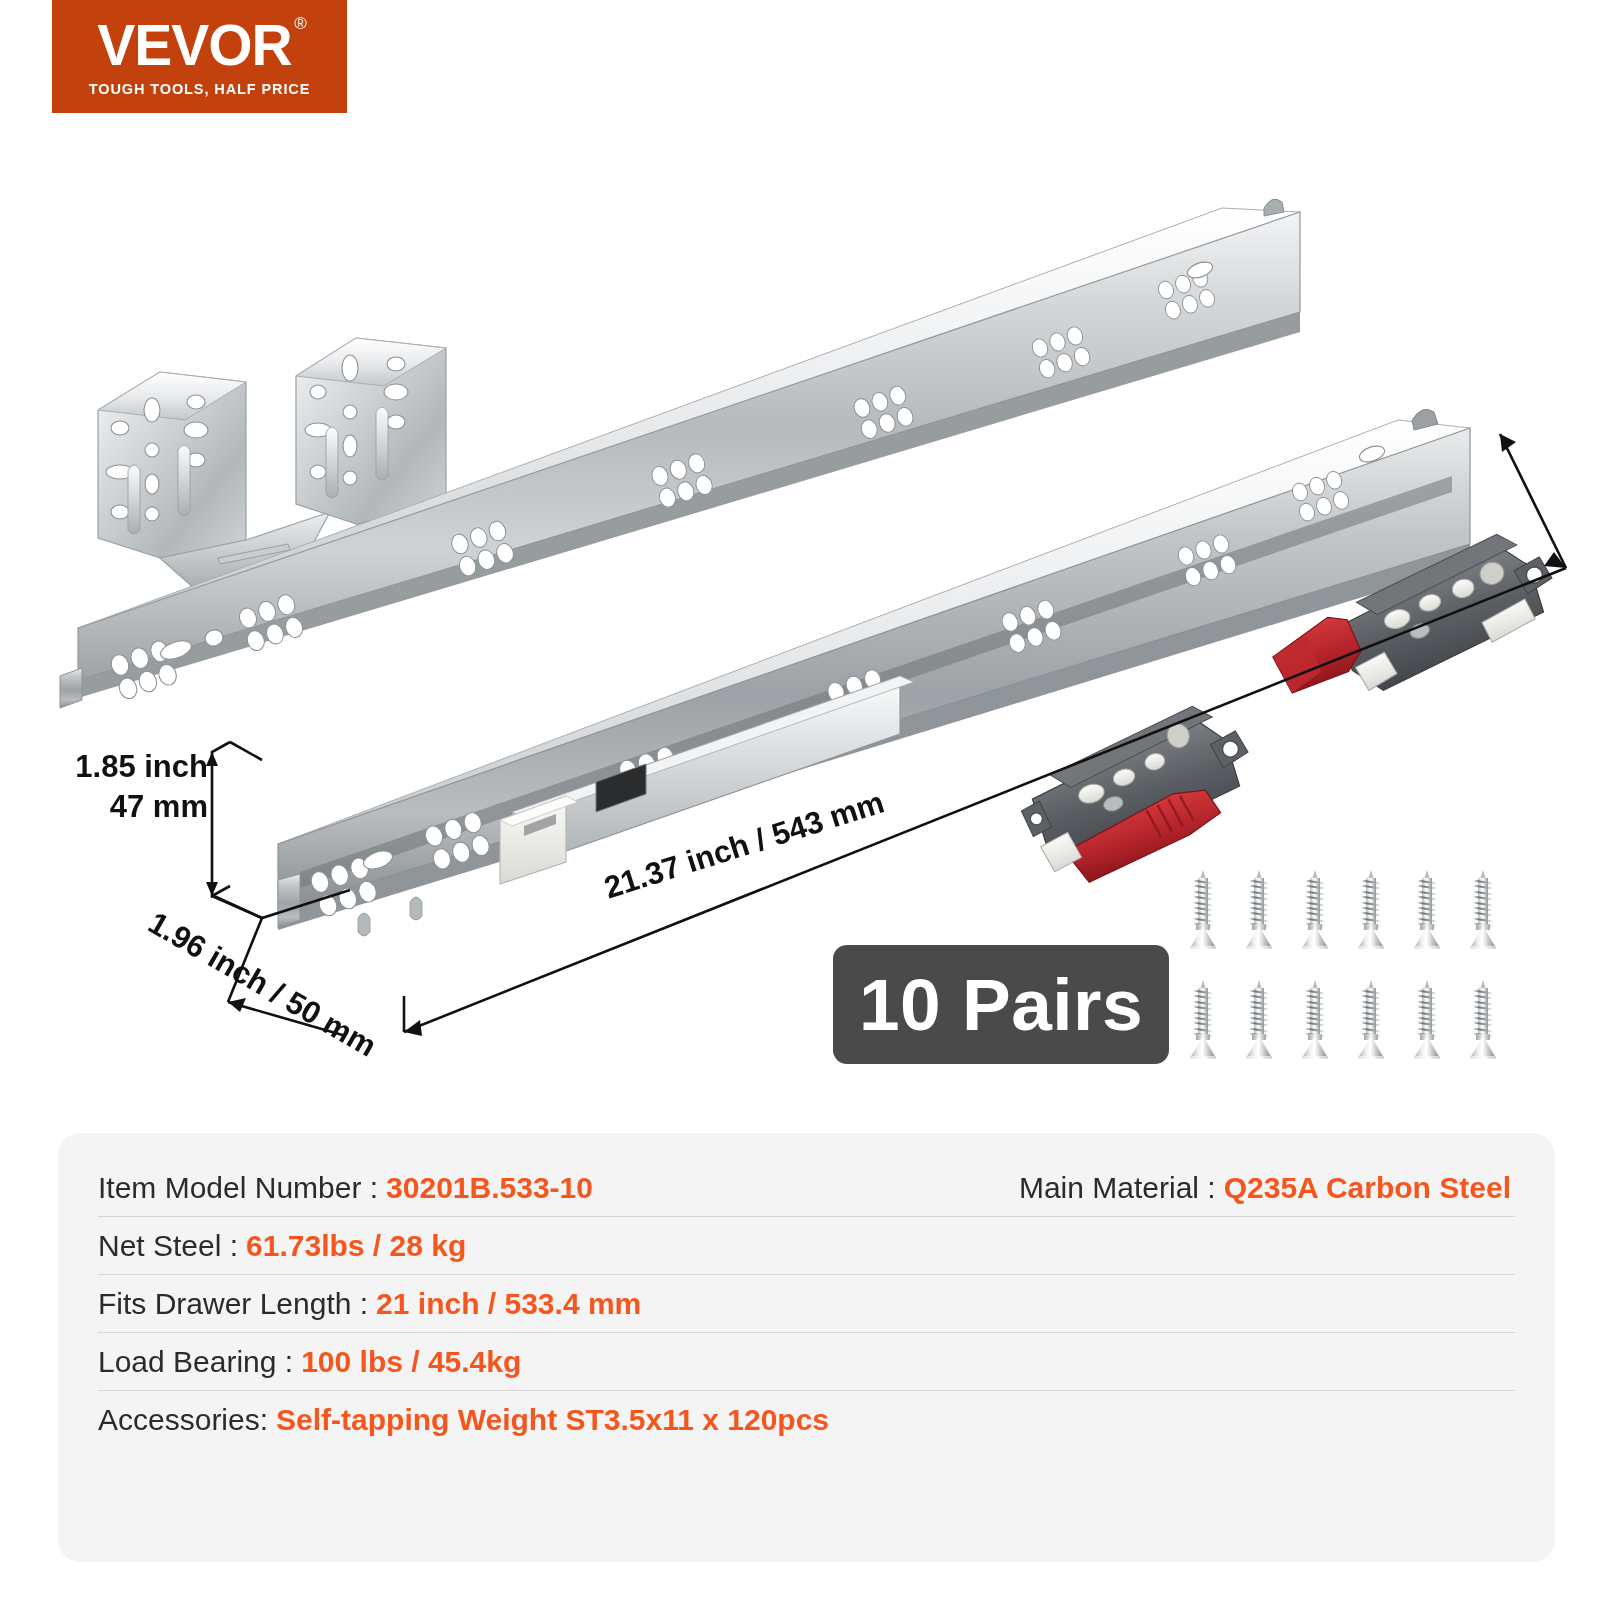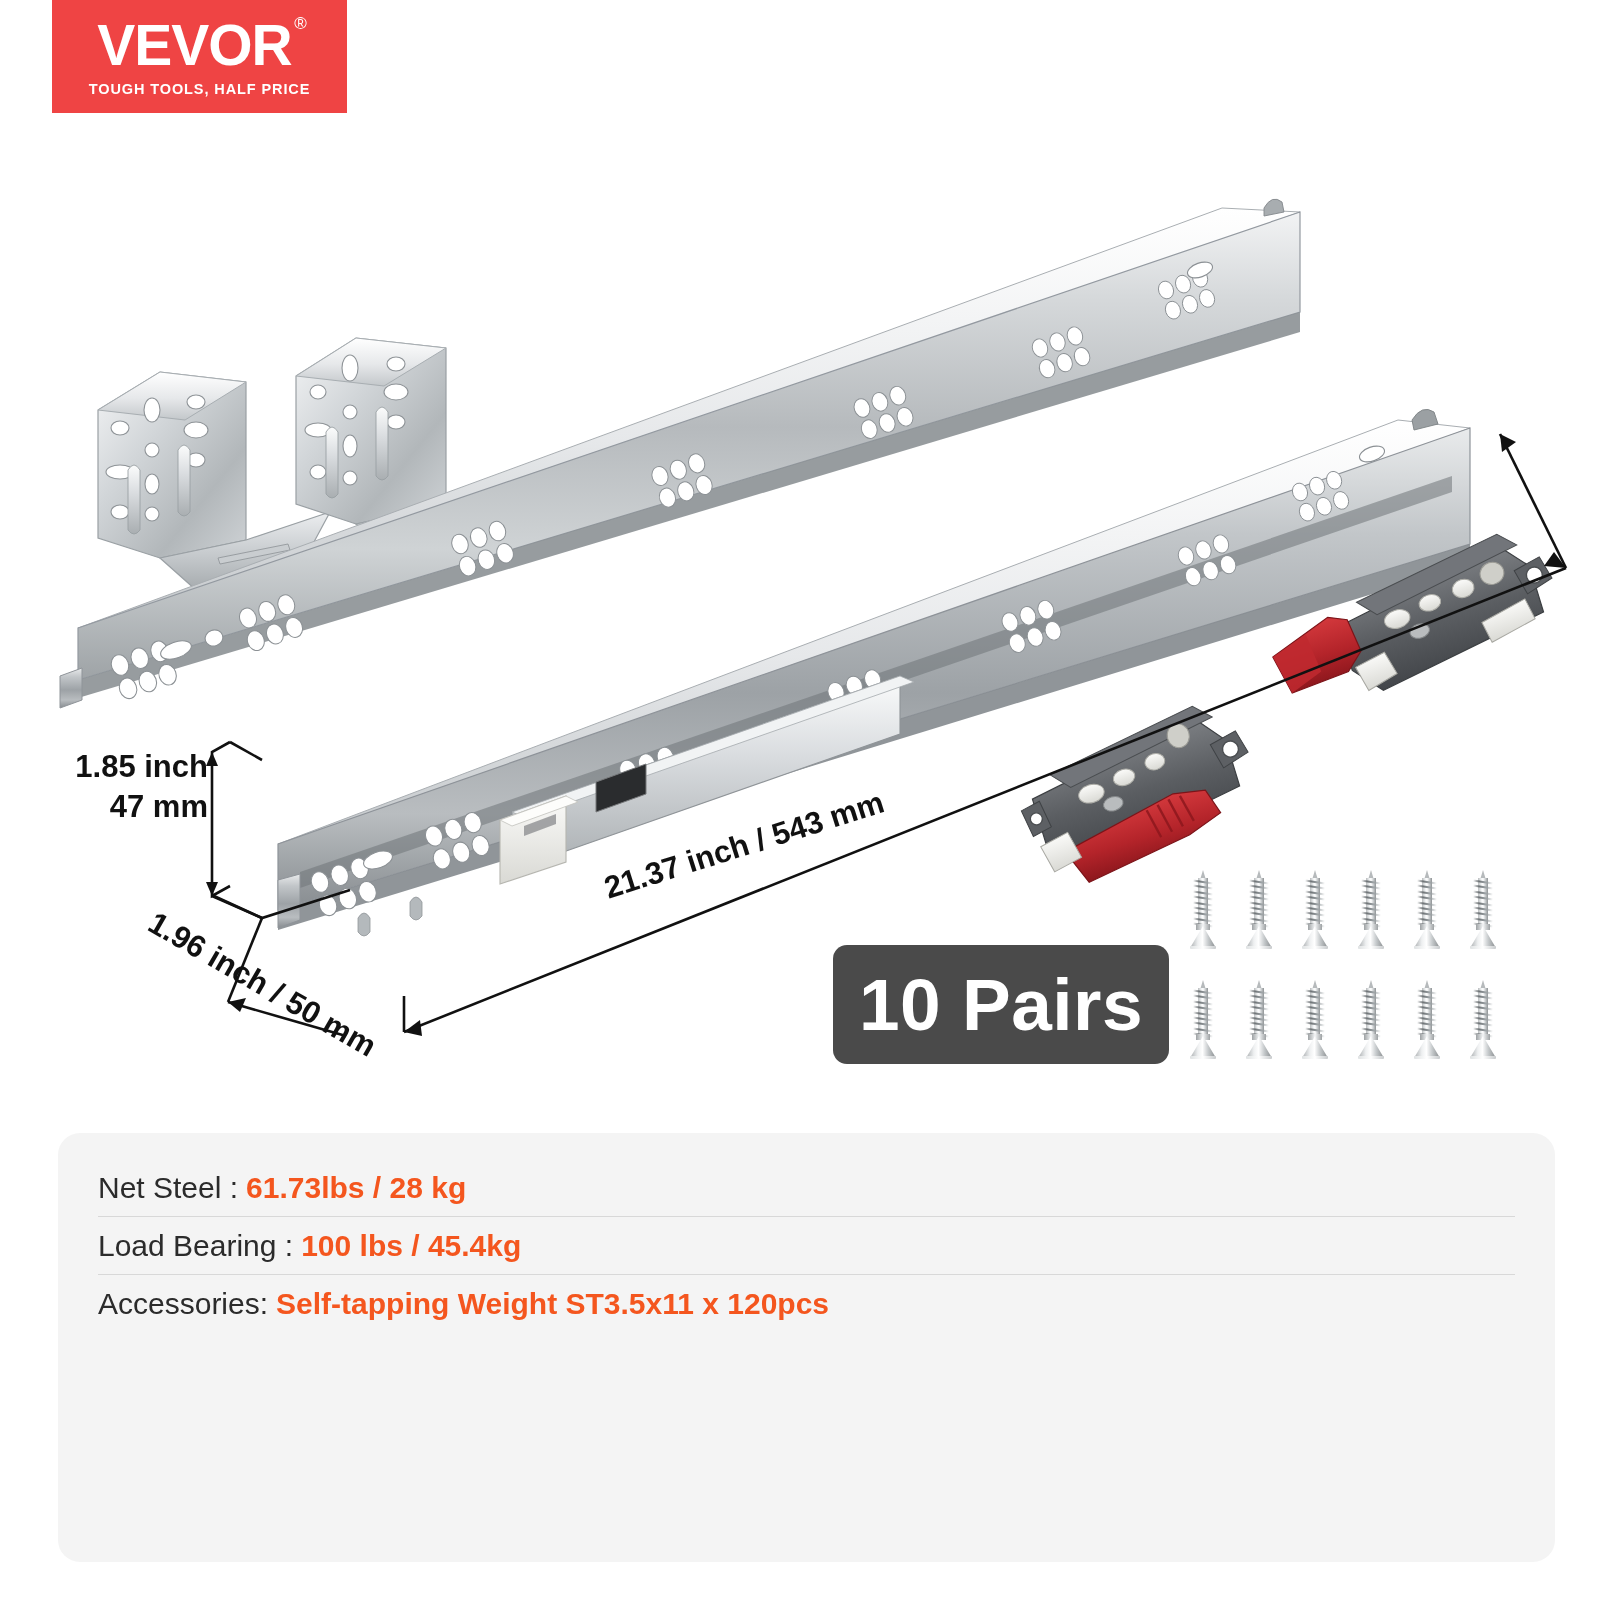--- a/index.html
+++ b/index.html
@@ -16,21 +16,21 @@
     -webkit-font-smoothing: antialiased;
   }
 
   
   #brand-logo {
     position: absolute;
     left: 52px;
     top: 0px;
     width: 295px;
     height: 113px;
-    background: #ef4444;
+    background: #c2410c;
     display: flex;
     flex-direction: column;
     align-items: center;
     justify-content: center;
   }
   #brand-wordmark {
     color: #ffffff;
     font-size: 57px;
     font-weight: bold;
     letter-spacing: -1px;
@@ -714,29 +714,45 @@
       <div class="thread" style="top:48.800000000000004px"></div>
       <div class="thread" style="top:54.2px"></div>
       <div class="head-top"></div>
       <div class="head"></div>
       <div class="head-rim"></div>
     </div>
   </div>
 
 <div id="spec-panel">
 
+  <div class="spec-row">
+    <div class="spec-left">
+      <span class="spec-label">Item Model Number :</span>
+      <span class="spec-value">30201B.533-10</span>
+    </div>
+    <div class="spec-right">
+      <span class="spec-label">Main Material :</span>
+      <span class="spec-value">Q235A Carbon Steel</span>
+    </div>
+  </div>
 
   <div class="spec-row">
     <div class="spec-left">
       <span class="spec-label">Net Steel :</span>
       <span class="spec-value">61.73lbs / 28 kg</span>
     </div>
   </div>
 
 
+  <div class="spec-row">
+    <div class="spec-left">
+      <span class="spec-label">Fits Drawer Length :</span>
+      <span class="spec-value">21 inch / 533.4 mm</span>
+    </div>
+  </div>
 
 
   <div class="spec-row">
     <div class="spec-left">
       <span class="spec-label">Load Bearing :</span>
       <span class="spec-value">100 lbs / 45.4kg</span>
     </div>
   </div>
 
   <div class="spec-row">

